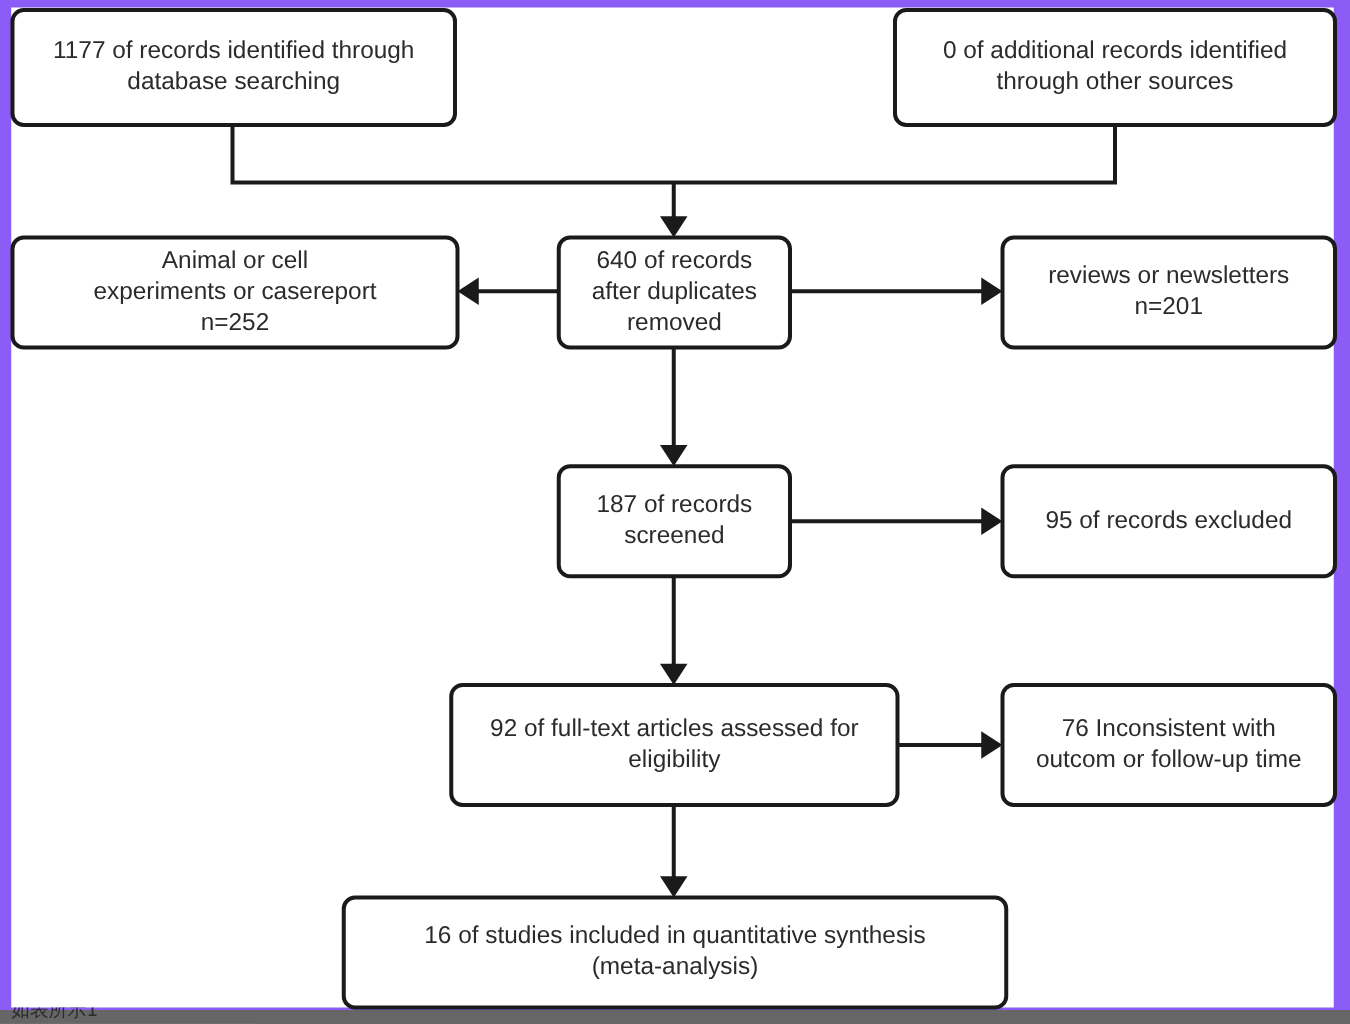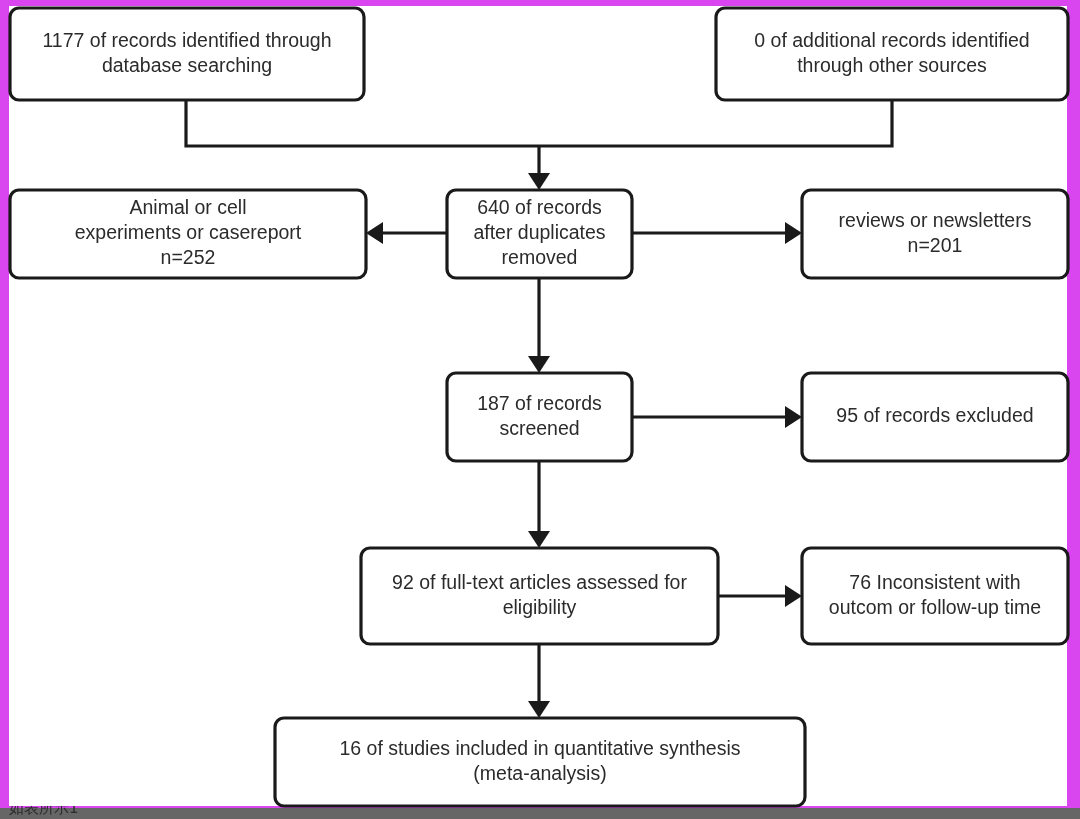--- a/index.html
+++ b/index.html
@@ -13,21 +13,21 @@
     height: 819px;
     overflow: hidden;
     font-family: "Liberation Sans", sans-serif;
   }
   #page {
     position: absolute;
     left: 0;
     top: 0;
     width: 1080px;
     height: 808px;
-    background: #d946ef;
+    background: #8b5cf6;
   }
   #paper {
     position: absolute;
     left: 9px;
     top: 6px;
     width: 1058px;
     height: 800px;
     background: #ffffff;
   }
   #diagram-svg {

